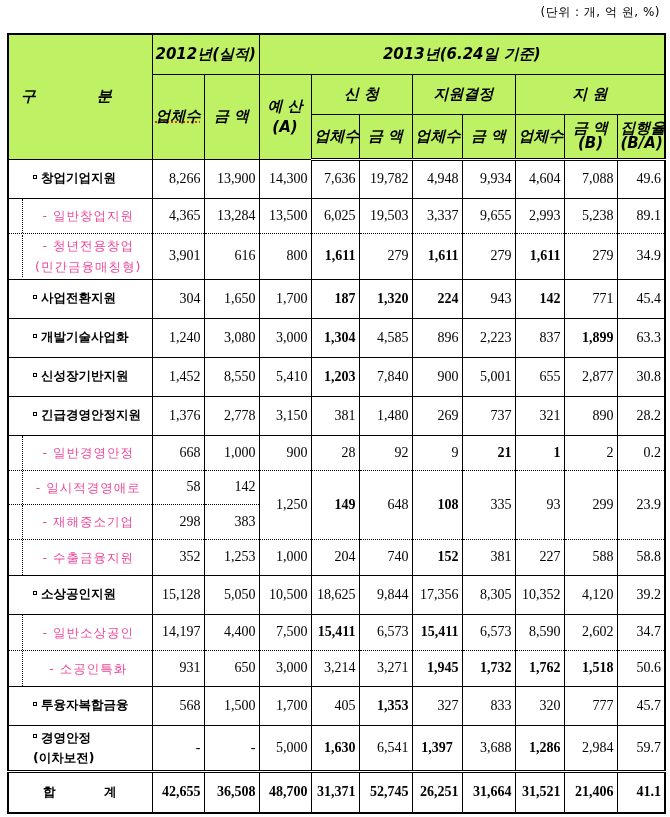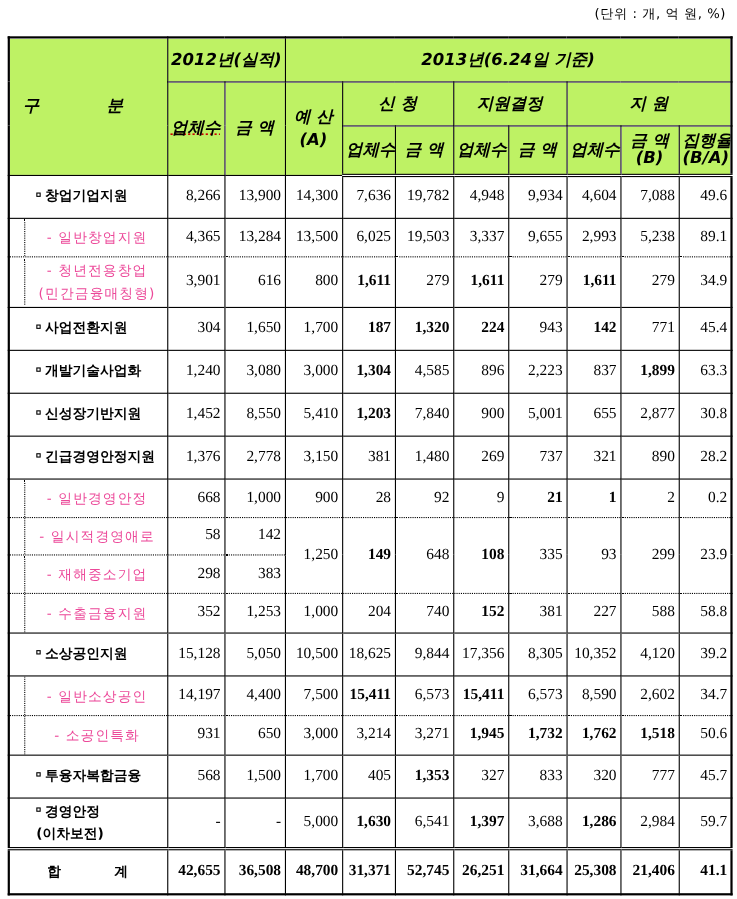--- a/index.html
+++ b/index.html
@@ -339,34 +339,34 @@
       <td class="num">45.7</td>
     </tr>
 
     <tr style="height:46px">
       <td class="label main" style="line-height:20px"><span class="bullet"></span><span>경영안정</span><br><span>(이차보전)</span></td>
       <td class="num">-</td>
       <td class="num">-</td>
       <td class="num">5,000</td>
       <td class="num b">1,630</td>
       <td class="num">6,541</td>
-      <td class="num b" style="text-align:right">1,397</td>
+      <td class="num b" style="text-align:center">1,397</td>
       <td class="num">3,688</td>
       <td class="num b">1,286</td>
       <td class="num">2,984</td>
       <td class="num">59.7</td>
     </tr>
 
     <tr class="total" style="height:42px">
       <td class="label main">합 계</td>
       <td class="num b">42,655</td>
       <td class="num b">36,508</td>
       <td class="num b">48,700</td>
       <td class="num b">31,371</td>
       <td class="num b">52,745</td>
       <td class="num b">26,251</td>
       <td class="num b">31,664</td>
-      <td class="num b">25,308</td>
+      <td class="num b">31,521</td>
       <td class="num b">21,406</td>
       <td class="num b">41.1</td>
     </tr>
   </tbody>
 </table>
 
 </body></html>

